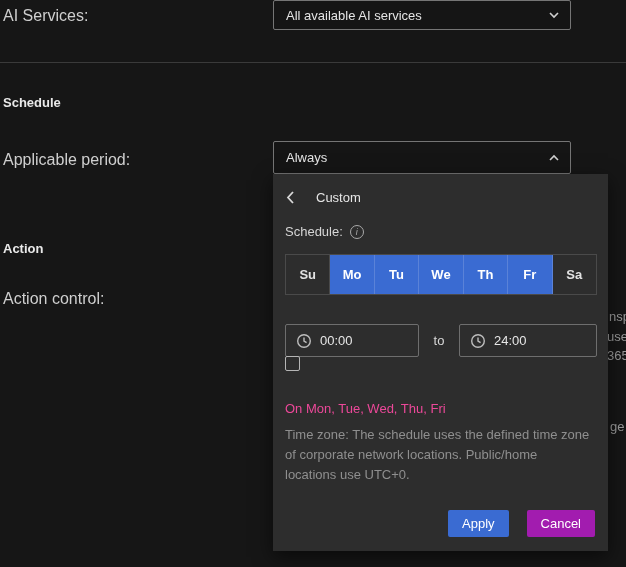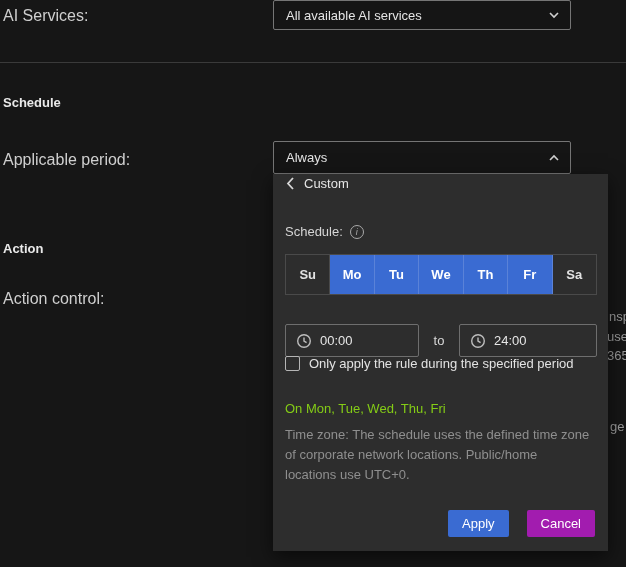--- a/index.html
+++ b/index.html
@@ -30,21 +30,21 @@
   #period-select { top:141px; height:33px; }
 
   
   .frag { position:absolute; color:#9a9a9a; white-space:nowrap; }
 
   
   .popover {
     position:absolute; left:273px; top:174px; width:335px; height:377px;
     background:#2d2d2d; box-shadow:0 6px 18px rgba(0,0,0,.55);
   }
-  .pop-back { position:absolute; left:12px; top:2px; display:flex; align-items:center; gap:8px;
+  .pop-back { position:absolute; left:12px; top:16px; display:flex; align-items:center; gap:20px;
     color:#e6e6e6; cursor:pointer; }
   .pop-back svg { width:11px; height:15px; stroke:#d8d8d8; fill:none; stroke-width:1.8; }
   .sched-row { position:absolute; left:12px; top:50px; display:flex; align-items:center; gap:7px; color:#d6d6d6; }
   .info-icon { width:14px; height:14px; border:1px solid #a9a9a9; border-radius:50%;
     color:#a9a9a9; font-size:9px; line-height:12px; text-align:center; font-style:italic; }
 
   .days { position:absolute; left:12px; top:80px; width:312px; height:41px; display:flex;
     border:1px solid #4a4a4a;text-align:right; }
   .day { flex:1; display:flex; align-items:center; justify-content:center;
     color:#e2e2e2; font-weight:bold; border-right:1px solid #4a4a4a; cursor:pointer; background:#2d2d2d; }
@@ -56,21 +56,21 @@
     display:flex; align-items:center; gap:8px; padding:0 10px; color:#e6e6e6; }
   .time-field.from { width:134px; }
   .time-field.to { width:138px; }
   .to-label { flex:1; text-align:center; color:#d6d6d6; }
   .clock { width:16px; height:16px; stroke:#bdbdbd; fill:none; stroke-width:1.4; }
 
   .check-row { position:absolute; left:12px; top:182px; display:flex; align-items:center; gap:9px; width:318px; }
   .checkbox { width:15px; height:15px; border:1px solid #b5b5b5; border-radius:2px; background:transparent; flex:none; cursor:pointer; }
   .check-label { color:#e3e3e3; white-space:nowrap; }
 
-  .summary { position:absolute; left:12px; top:227px; color:#84cc16; }
+  .summary { position:absolute; left:12px; top:227px; color:#ec4899; }
   .tz-note { position:absolute; left:12px; top:251px; width:306px; color:#8f8f8f; line-height:20px; }
 
   .btn-row { position:absolute; right:13px; top:336px; display:flex; gap:18px; }
   .btn { height:27px; border:none; border-radius:2px; color:#ffffff; font-size:13px;
     font-family:"Liberation Sans", sans-serif; padding:0 14px; cursor:pointer; }
   .btn.apply { background:var(--accent); }
   .btn.cancel { background:#a21caf; }
 </style>
 </head>
 <body>
@@ -138,21 +138,20 @@
       <svg class="clock" viewBox="0 0 16 16">
         <circle cx="8" cy="8" r="6.3"></circle>
           <polyline points="8,4.5 8,8 10.6,9.6"></polyline>
       </svg>
       <span>24:00</span>
     </div>
   </div>
 
   <div class="check-row">
     <span class="checkbox"></span>
-    <span class="check-label">Only apply the rule during the specified period</span>
   </div>
 
   <div class="summary">On Mon, Tue, Wed, Thu, Fri</div>
   <div class="tz-note">Time zone: The schedule uses the defined time zone of corporate network locations. Public/home locations use UTC+0.</div>
 
   <div class="btn-row">
     <button class="btn apply">Apply</button>
     <button class="btn cancel">Cancel</button>
   </div>
 </div>

